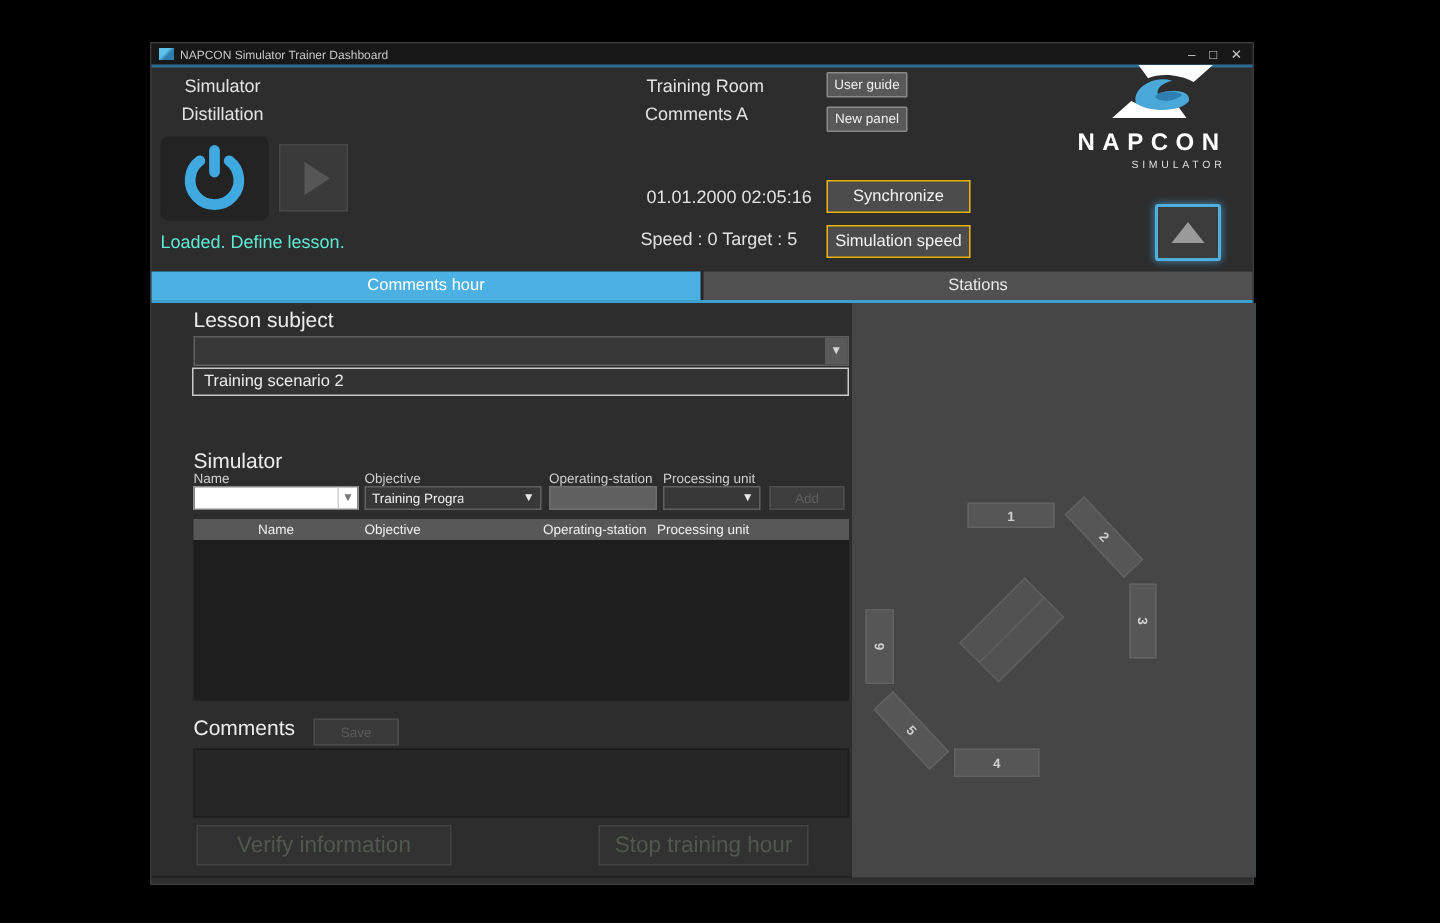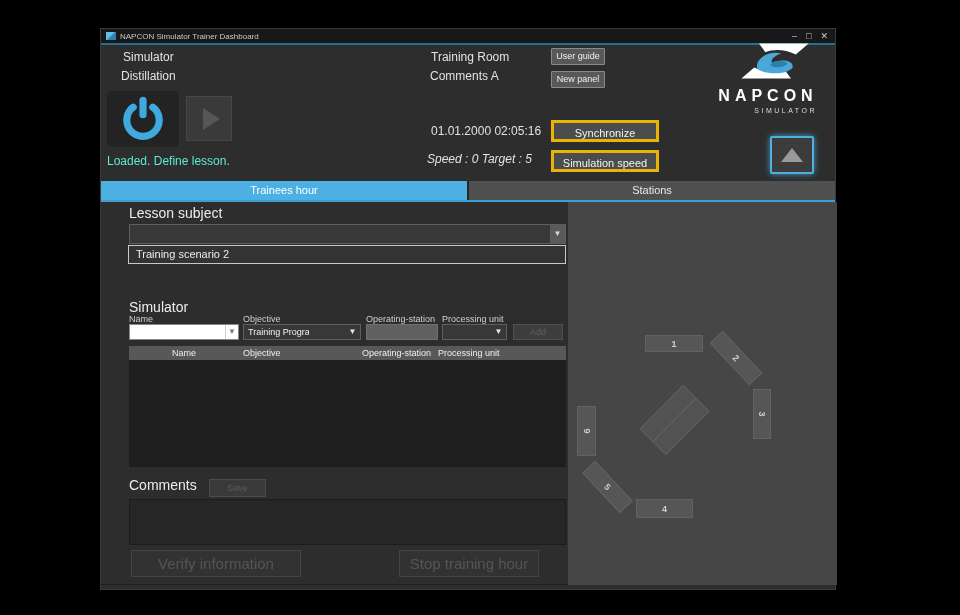--- a/index.html
+++ b/index.html
@@ -23,21 +23,21 @@
   
   .hdr-label { position:absolute; color:#e2e2e2; font-size:12px; white-space:nowrap; }
   .power-btn { position:absolute; left:6px; top:62px; width:72px; height:56px;
                background:#232323; border-radius:5px; display:flex; align-items:center; justify-content:center; }
   .play-btn { position:absolute; left:85px; top:67px; width:46px; height:45px;
               background:#3a3a3a; border:1px solid #474747; display:flex; align-items:center; justify-content:center; }
   .play-tri { width:0; height:0; border-top:11px solid transparent; border-bottom:11px solid transparent;
               border-left:17px solid #565656; margin-left:4px; }
   .small-btn { position:absolute; width:54px; height:17px; background:#585858; border:1px solid #8a8a8a;
                color:#efefef; font-size:9px; text-align:center; line-height:15px; border-radius:1px; }
-  .mid-btn { position:absolute; width:108px; height:22px; background:#4c4c4c; border:3px solid #eab308;
+  .mid-btn { position:absolute; width:96px; height:22px; background:#4c4c4c; border:1px solid #eab308;
              color:#f2f2f2; font-size:11px; text-align:center; line-height:20px; }
 
   
   .logo-swirl { position:absolute; left:634px; top:8px; width:80px; height:48px; }
   .logo-name { position:absolute; left:616px; top:58px; width:102px; text-align:center;
                color:#ffffff; font-size:16px; font-weight:bold; letter-spacing:5px; }
   .logo-sub { position:absolute; left:616px; top:78px; width:100px; text-align:right;
               color:#dddddd; font-size:7px; letter-spacing:2.5px; }
   .up-btn { position:absolute; left:669px; top:107px; width:44px; height:38px; background:#3c3c3c;
             border:2px solid #4fb0e0; border-radius:2px; box-shadow:0 0 6px rgba(79,176,224,.8);
@@ -141,42 +141,42 @@
       </svg>
     </div>
     <div class="play-btn">
       <div class="play-tri"></div>
     </div>
     <div class="hdr-label" style="left:6px; top:125px; color:#5eead4;">Loaded. Define lesson.</div>
 
     <div class="hdr-label" style="left:330px; top:21px;">Training Room</div>
     <div class="hdr-label" style="left:329px; top:40px;">Comments A</div>
     <div class="hdr-label" style="left:330px; top:95px;">01.01.2000 02:05:16</div>
-    <div class="hdr-label" style="left:326px; top:123px;font-style:italic;">Speed : 0 Target : 5</div>
+    <div class="hdr-label" style="left:326px; top:123px;">Speed : 0 Target : 5</div>
 
     <div class="small-btn" style="left:450px; top:19px;">User guide</div>
     <div class="small-btn" style="left:450px; top:42px;">New panel</div>
     <div class="mid-btn" style="left:450px; top:91px;">Synchronize</div>
     <div class="mid-btn" style="left:450px; top:121px;">Simulation speed</div>
 
     <svg class="logo-swirl" viewBox="0 0 100 56">
       <path d="M30 6 L92 6 L76 20 C62 13 48 13 38 17 Z" fill="#ffffff"></path>
       <path d="M70 50 L8 50 L24 36 C38 43 52 43 62 39 Z" fill="#ffffff"></path>
       <path d="M28 38 C24 26 42 14 58 19 C50 21 45 25 46 30 C58 25 74 27 72 36 C66 45 40 46 28 38 Z" fill="#4aa8d8"></path>
       <path d="M46 30 C52 27 62 27 66 31 C60 37 48 37 44 33 Z" fill="#2d7fb0"></path>
     </svg>
     <div class="logo-name">NAPCON</div>
     <div class="logo-sub">SIMULATOR</div>
 
     <div class="up-btn">
       <div class="up-tri"></div>
     </div>
 
     <div class="tabbar">
-      <div class="tab active">Trainees hour</div>
+      <div class="tab active">Comments hour</div>
       <div class="tab">Stations</div>
     </div>
     <div class="tab-underline"></div>
 
     <div class="content">
 
       <div class="room-panel">
         <div class="station st1">
             <span>1</span>
           </div>

